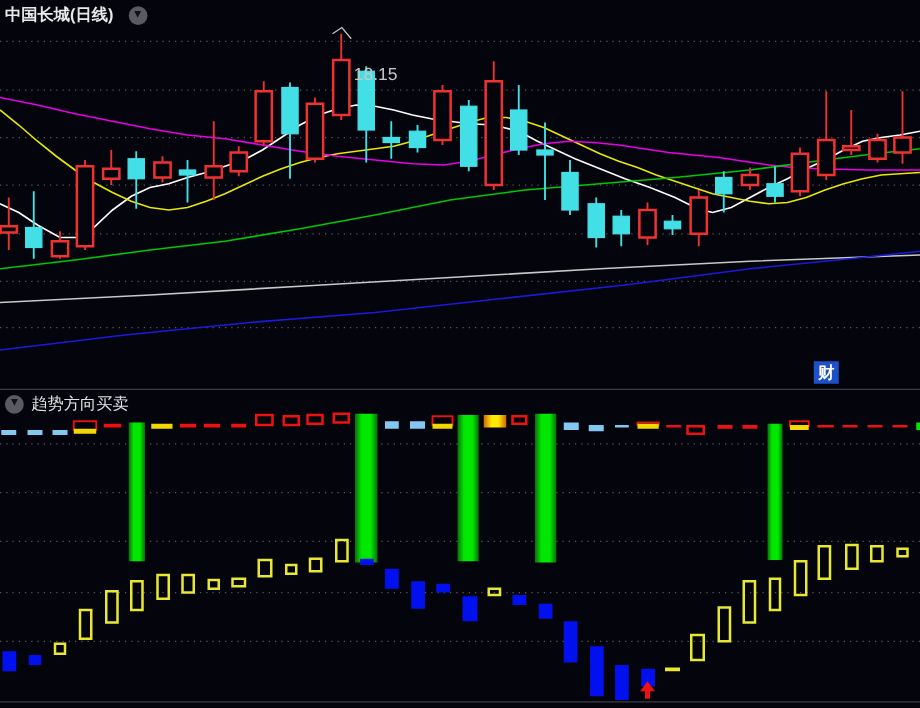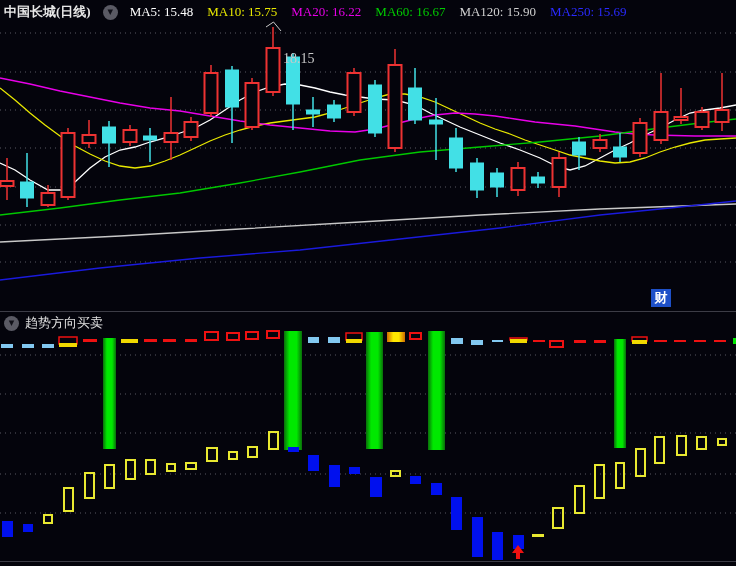--- a/index.html
+++ b/index.html
@@ -1,17 +1,17 @@
 <!DOCTYPE html>
 <html><head>
 <meta charset="utf-8">
 <style>
   html,body{margin:0;padding:0;background:#000;}
   #app{position:relative;width:736px;height:566px;background:#04040c;overflow:hidden;
-       font-family:Liberation Serif, serif;}
+       font-family:Liberation Sans, sans-serif;}
   #chart-svg{position:absolute;left:0;top:0;}
   .hdr{position:absolute;left:0;top:0;width:736px;height:24px;display:flex;align-items:center;
        gap:12px;padding-left:4px;box-sizing:border-box;font-size:13px;white-space:nowrap;}
   .hdr .title{color:#e8e8e8;font-weight:bold;}
   .chev{width:15px;height:15px;border-radius:50%;background:#5a5a64;color:#101018;display:inline-flex;
         align-items:center;justify-content:center;font-size:11px;line-height:1;flex:0 0 auto;}
   .chev span{transform:translateY(-1px);}
   .subhdr{position:absolute;left:4px;top:314px;display:flex;align-items:center;gap:6px;font-size:13px;color:#e0e0e0;}
   .divider{position:absolute;left:0;width:736px;height:1px;background:#3c3c46;}
   .anno{position:absolute;left:283px;top:23px;color:#c8c8c8;font-size:14px;margin-top:28px;}
@@ -207,28 +207,20 @@
       <line x1="722" y1="73" x2="722" y2="131" stroke="#ee3232" stroke-width="1.5"></line>
       <rect x="715.5" y="110" width="13" height="12" fill="#04040c" stroke="#ee3232" stroke-width="2"></rect>
       <polyline points="266,27 273.5,22 281,31" fill="none" stroke="#c8c8c8" stroke-width="1"></polyline>
     </svg>
 
   <div class="hdr">
     <span class="title">中国长城(日线)</span>
     <span class="chev">
         <span>▾</span>
       </span>
-    <span id="ma-labels" style="display:flex;gap:14px;">
-        <span style="color: rgb(255, 255, 255);">MA5: 15.48</span>
-        <span style="color: rgb(232, 232, 0);">MA10: 15.75</span>
-        <span style="color: rgb(232, 0, 232);">MA20: 16.22</span>
-        <span style="color: rgb(0, 204, 0);">MA60: 16.67</span>
-        <span style="color: rgb(208, 208, 208);">MA120: 15.90</span>
-        <span style="color: rgb(42, 42, 255);">MA250: 15.69</span>
-      </span>
   </div>
 
   <div class="anno">18.15</div>
 
   <div class="wm">财</div>
 
   <div class="divider" style="top:311px"></div>
 
   <div class="subhdr">
     <span class="chev">

